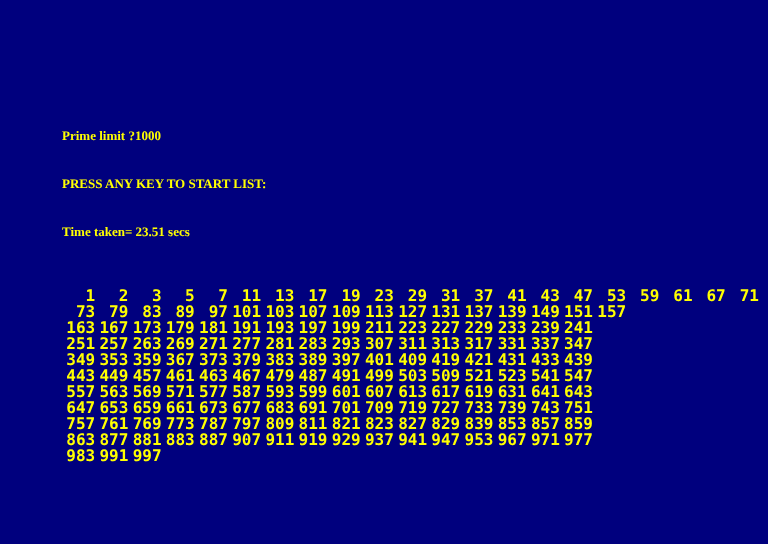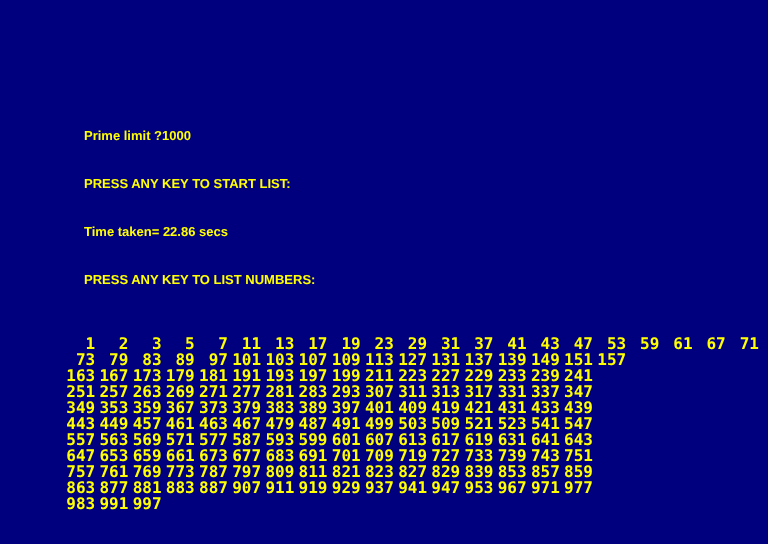--- a/index.html
+++ b/index.html
@@ -35,22 +35,21 @@
     white-space: pre;
     color: #ffff00;
     font-weight: bold;
     -webkit-font-smoothing: none;
     text-rendering: geometricPrecision;
   }
 
   .line {
     height: 16px;
     white-space: pre;
-    font-family: Liberation Sans, sans-serif;
-    margin-left: 22px;
+    font-family: Liberation Serif, serif;
   }
 
   
   .numrow {
     height: 16px;
     white-space: nowrap;
     font-size: 16px;
     line-height: 16px;
   }
   .numcell {
@@ -63,22 +62,21 @@
   }
 </style>
 </head>
 <body style="background: rgb(0, 0, 126);">
 
 <div id="screen" style="background: rgb(0, 0, 126); color: rgb(255, 255, 0);">
   <div id="console" style="color: rgb(255, 255, 0);">
 
     <div class="line">Prime limit ?1000</div>
     <div class="line">PRESS ANY KEY TO START LIST:</div>
-    <div class="line">Time taken= 22.86 secs</div>
-    <div class="line">PRESS ANY KEY TO LIST NUMBERS:</div>
+    <div class="line">Time taken= 23.51 secs</div>
 
     <div id="number-grid"><div class="numrow"><span class="numcell">1</span><span class="numcell">2</span><span class="numcell">3</span><span class="numcell">5</span><span class="numcell">7</span><span class="numcell">11</span><span class="numcell">13</span><span class="numcell">17</span><span class="numcell">19</span><span class="numcell">23</span><span class="numcell">29</span><span class="numcell">31</span><span class="numcell">37</span><span class="numcell">41</span><span class="numcell">43</span><span class="numcell">47</span><span class="numcell">53</span><span class="numcell">59</span><span class="numcell">61</span><span class="numcell">67</span><span class="numcell">71</span></div><div class="numrow"><span class="numcell">73</span><span class="numcell">79</span><span class="numcell">83</span><span class="numcell">89</span><span class="numcell">97</span><span class="numcell">101</span><span class="numcell">103</span><span class="numcell">107</span><span class="numcell">109</span><span class="numcell">113</span><span class="numcell">127</span><span class="numcell">131</span><span class="numcell">137</span><span class="numcell">139</span><span class="numcell">149</span><span class="numcell">151</span><span class="numcell">157</span></div><div class="numrow"><span class="numcell">163</span><span class="numcell">167</span><span class="numcell">173</span><span class="numcell">179</span><span class="numcell">181</span><span class="numcell">191</span><span class="numcell">193</span><span class="numcell">197</span><span class="numcell">199</span><span class="numcell">211</span><span class="numcell">223</span><span class="numcell">227</span><span class="numcell">229</span><span class="numcell">233</span><span class="numcell">239</span><span class="numcell">241</span></div><div class="numrow"><span class="numcell">251</span><span class="numcell">257</span><span class="numcell">263</span><span class="numcell">269</span><span class="numcell">271</span><span class="numcell">277</span><span class="numcell">281</span><span class="numcell">283</span><span class="numcell">293</span><span class="numcell">307</span><span class="numcell">311</span><span class="numcell">313</span><span class="numcell">317</span><span class="numcell">331</span><span class="numcell">337</span><span class="numcell">347</span></div><div class="numrow"><span class="numcell">349</span><span class="numcell">353</span><span class="numcell">359</span><span class="numcell">367</span><span class="numcell">373</span><span class="numcell">379</span><span class="numcell">383</span><span class="numcell">389</span><span class="numcell">397</span><span class="numcell">401</span><span class="numcell">409</span><span class="numcell">419</span><span class="numcell">421</span><span class="numcell">431</span><span class="numcell">433</span><span class="numcell">439</span></div><div class="numrow"><span class="numcell">443</span><span class="numcell">449</span><span class="numcell">457</span><span class="numcell">461</span><span class="numcell">463</span><span class="numcell">467</span><span class="numcell">479</span><span class="numcell">487</span><span class="numcell">491</span><span class="numcell">499</span><span class="numcell">503</span><span class="numcell">509</span><span class="numcell">521</span><span class="numcell">523</span><span class="numcell">541</span><span class="numcell">547</span></div><div class="numrow"><span class="numcell">557</span><span class="numcell">563</span><span class="numcell">569</span><span class="numcell">571</span><span class="numcell">577</span><span class="numcell">587</span><span class="numcell">593</span><span class="numcell">599</span><span class="numcell">601</span><span class="numcell">607</span><span class="numcell">613</span><span class="numcell">617</span><span class="numcell">619</span><span class="numcell">631</span><span class="numcell">641</span><span class="numcell">643</span></div><div class="numrow"><span class="numcell">647</span><span class="numcell">653</span><span class="numcell">659</span><span class="numcell">661</span><span class="numcell">673</span><span class="numcell">677</span><span class="numcell">683</span><span class="numcell">691</span><span class="numcell">701</span><span class="numcell">709</span><span class="numcell">719</span><span class="numcell">727</span><span class="numcell">733</span><span class="numcell">739</span><span class="numcell">743</span><span class="numcell">751</span></div><div class="numrow"><span class="numcell">757</span><span class="numcell">761</span><span class="numcell">769</span><span class="numcell">773</span><span class="numcell">787</span><span class="numcell">797</span><span class="numcell">809</span><span class="numcell">811</span><span class="numcell">821</span><span class="numcell">823</span><span class="numcell">827</span><span class="numcell">829</span><span class="numcell">839</span><span class="numcell">853</span><span class="numcell">857</span><span class="numcell">859</span></div><div class="numrow"><span class="numcell">863</span><span class="numcell">877</span><span class="numcell">881</span><span class="numcell">883</span><span class="numcell">887</span><span class="numcell">907</span><span class="numcell">911</span><span class="numcell">919</span><span class="numcell">929</span><span class="numcell">937</span><span class="numcell">941</span><span class="numcell">947</span><span class="numcell">953</span><span class="numcell">967</span><span class="numcell">971</span><span class="numcell">977</span></div><div class="numrow"><span class="numcell">983</span><span class="numcell">991</span><span class="numcell">997</span></div></div>
 
     
     
 
   </div>
 </div>
 
 </body></html>

